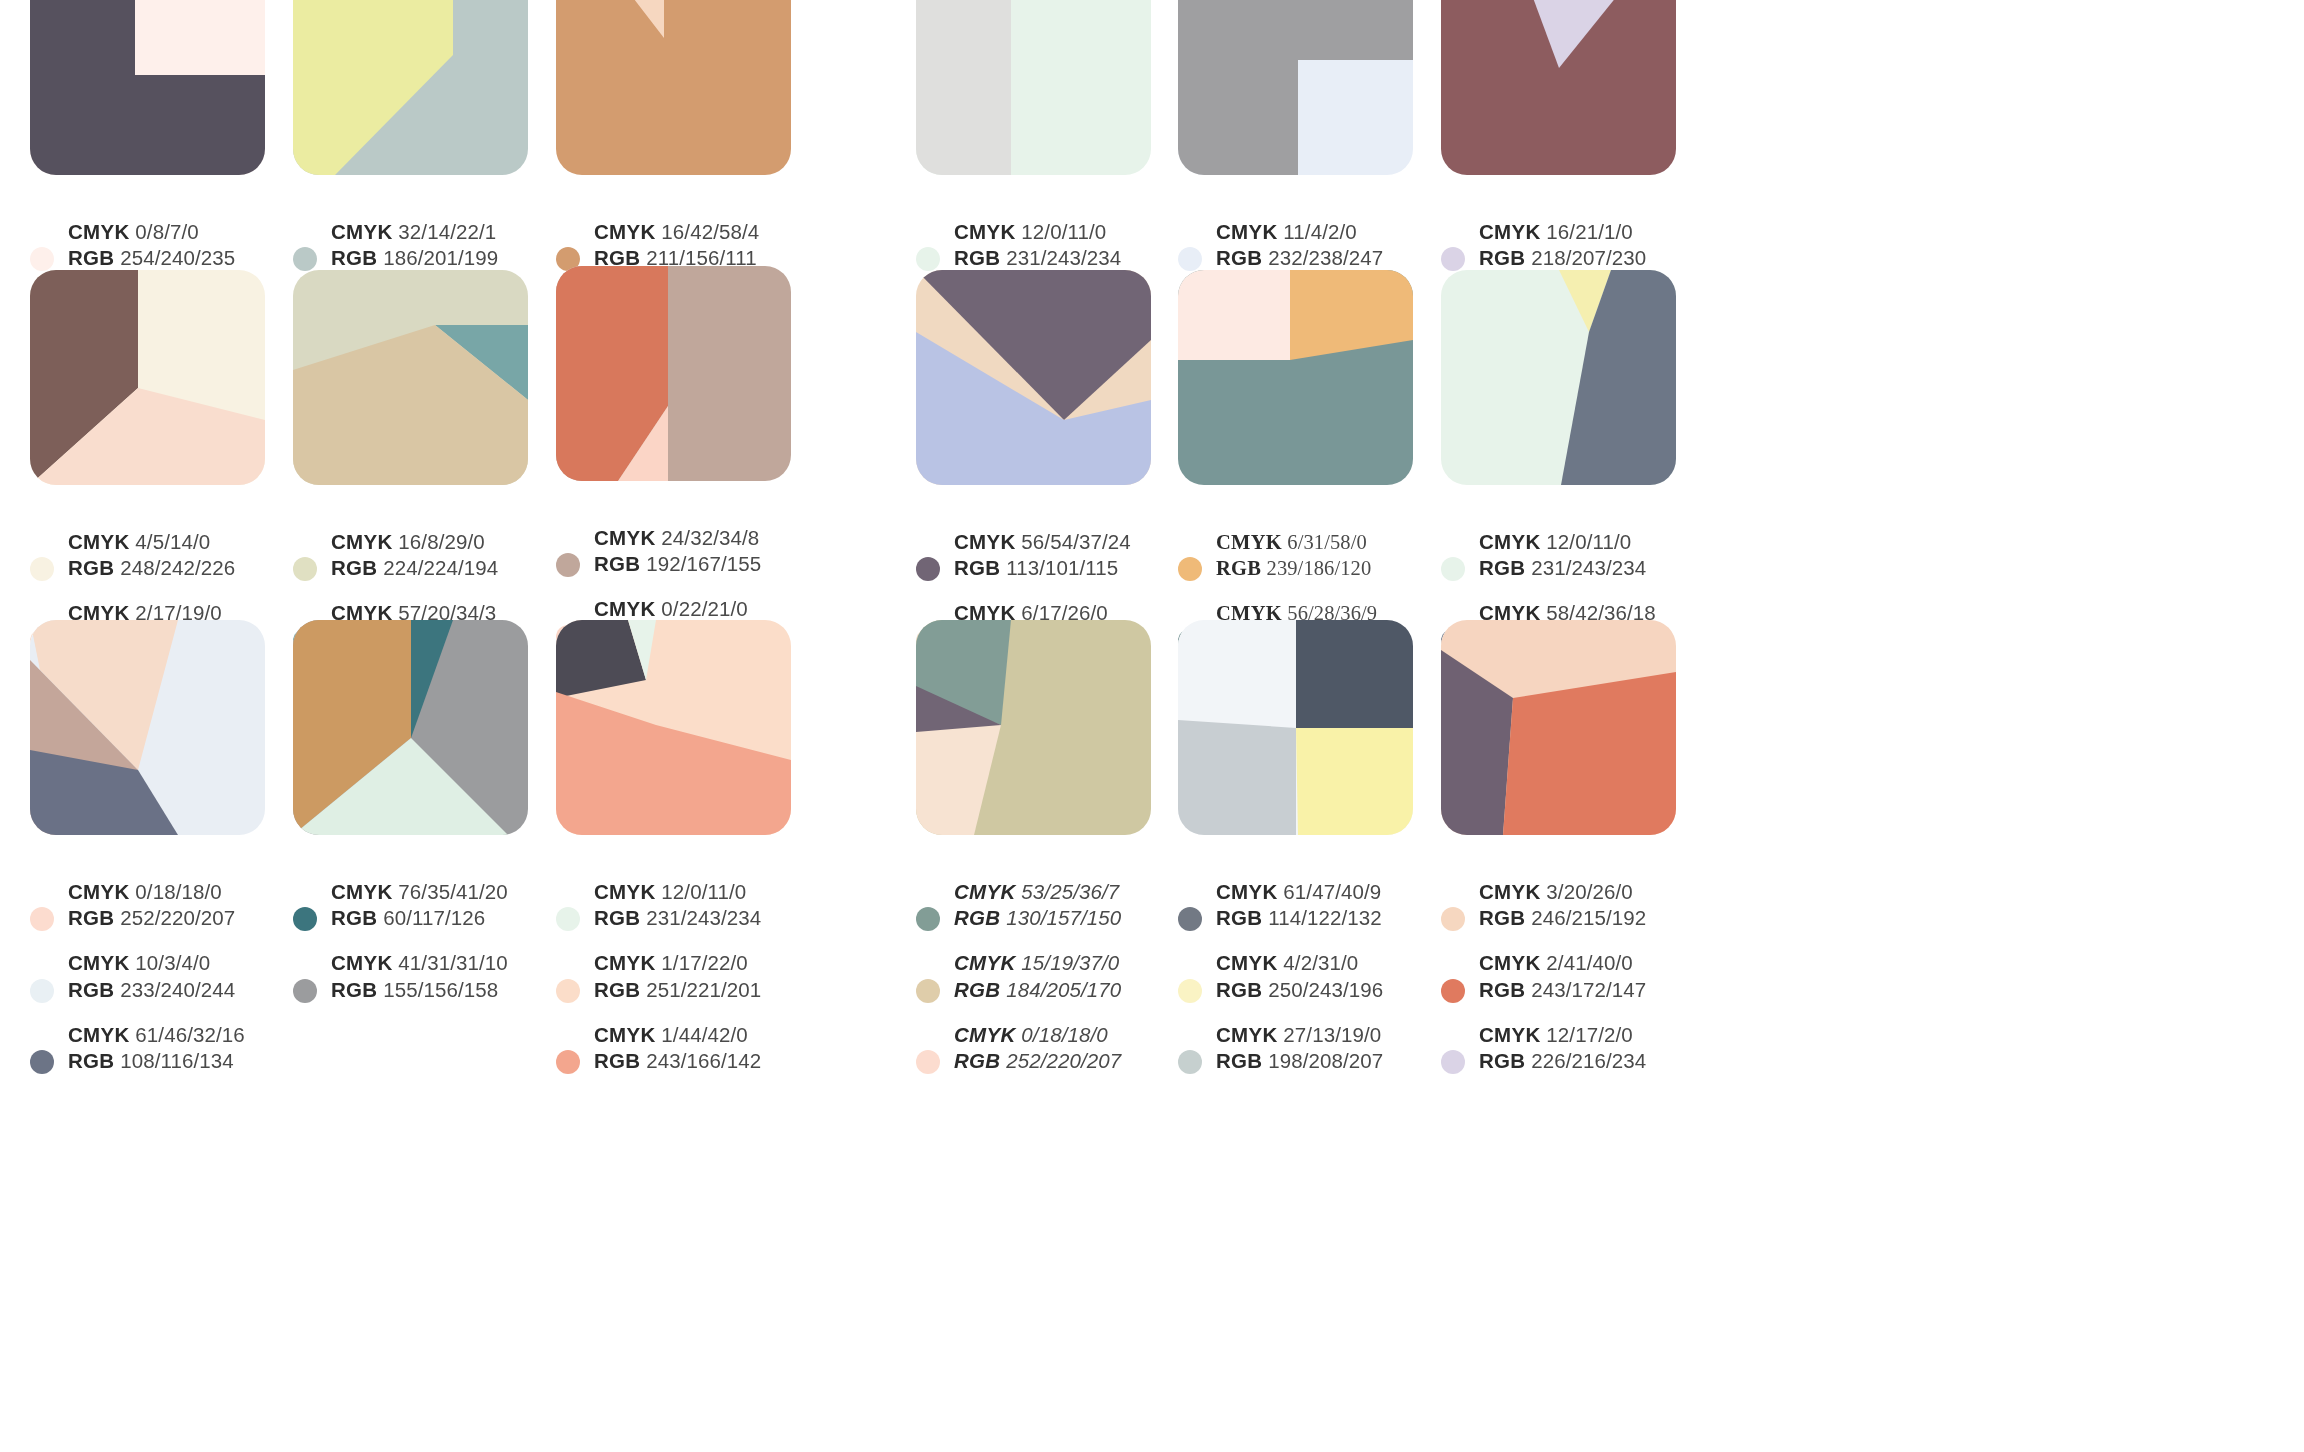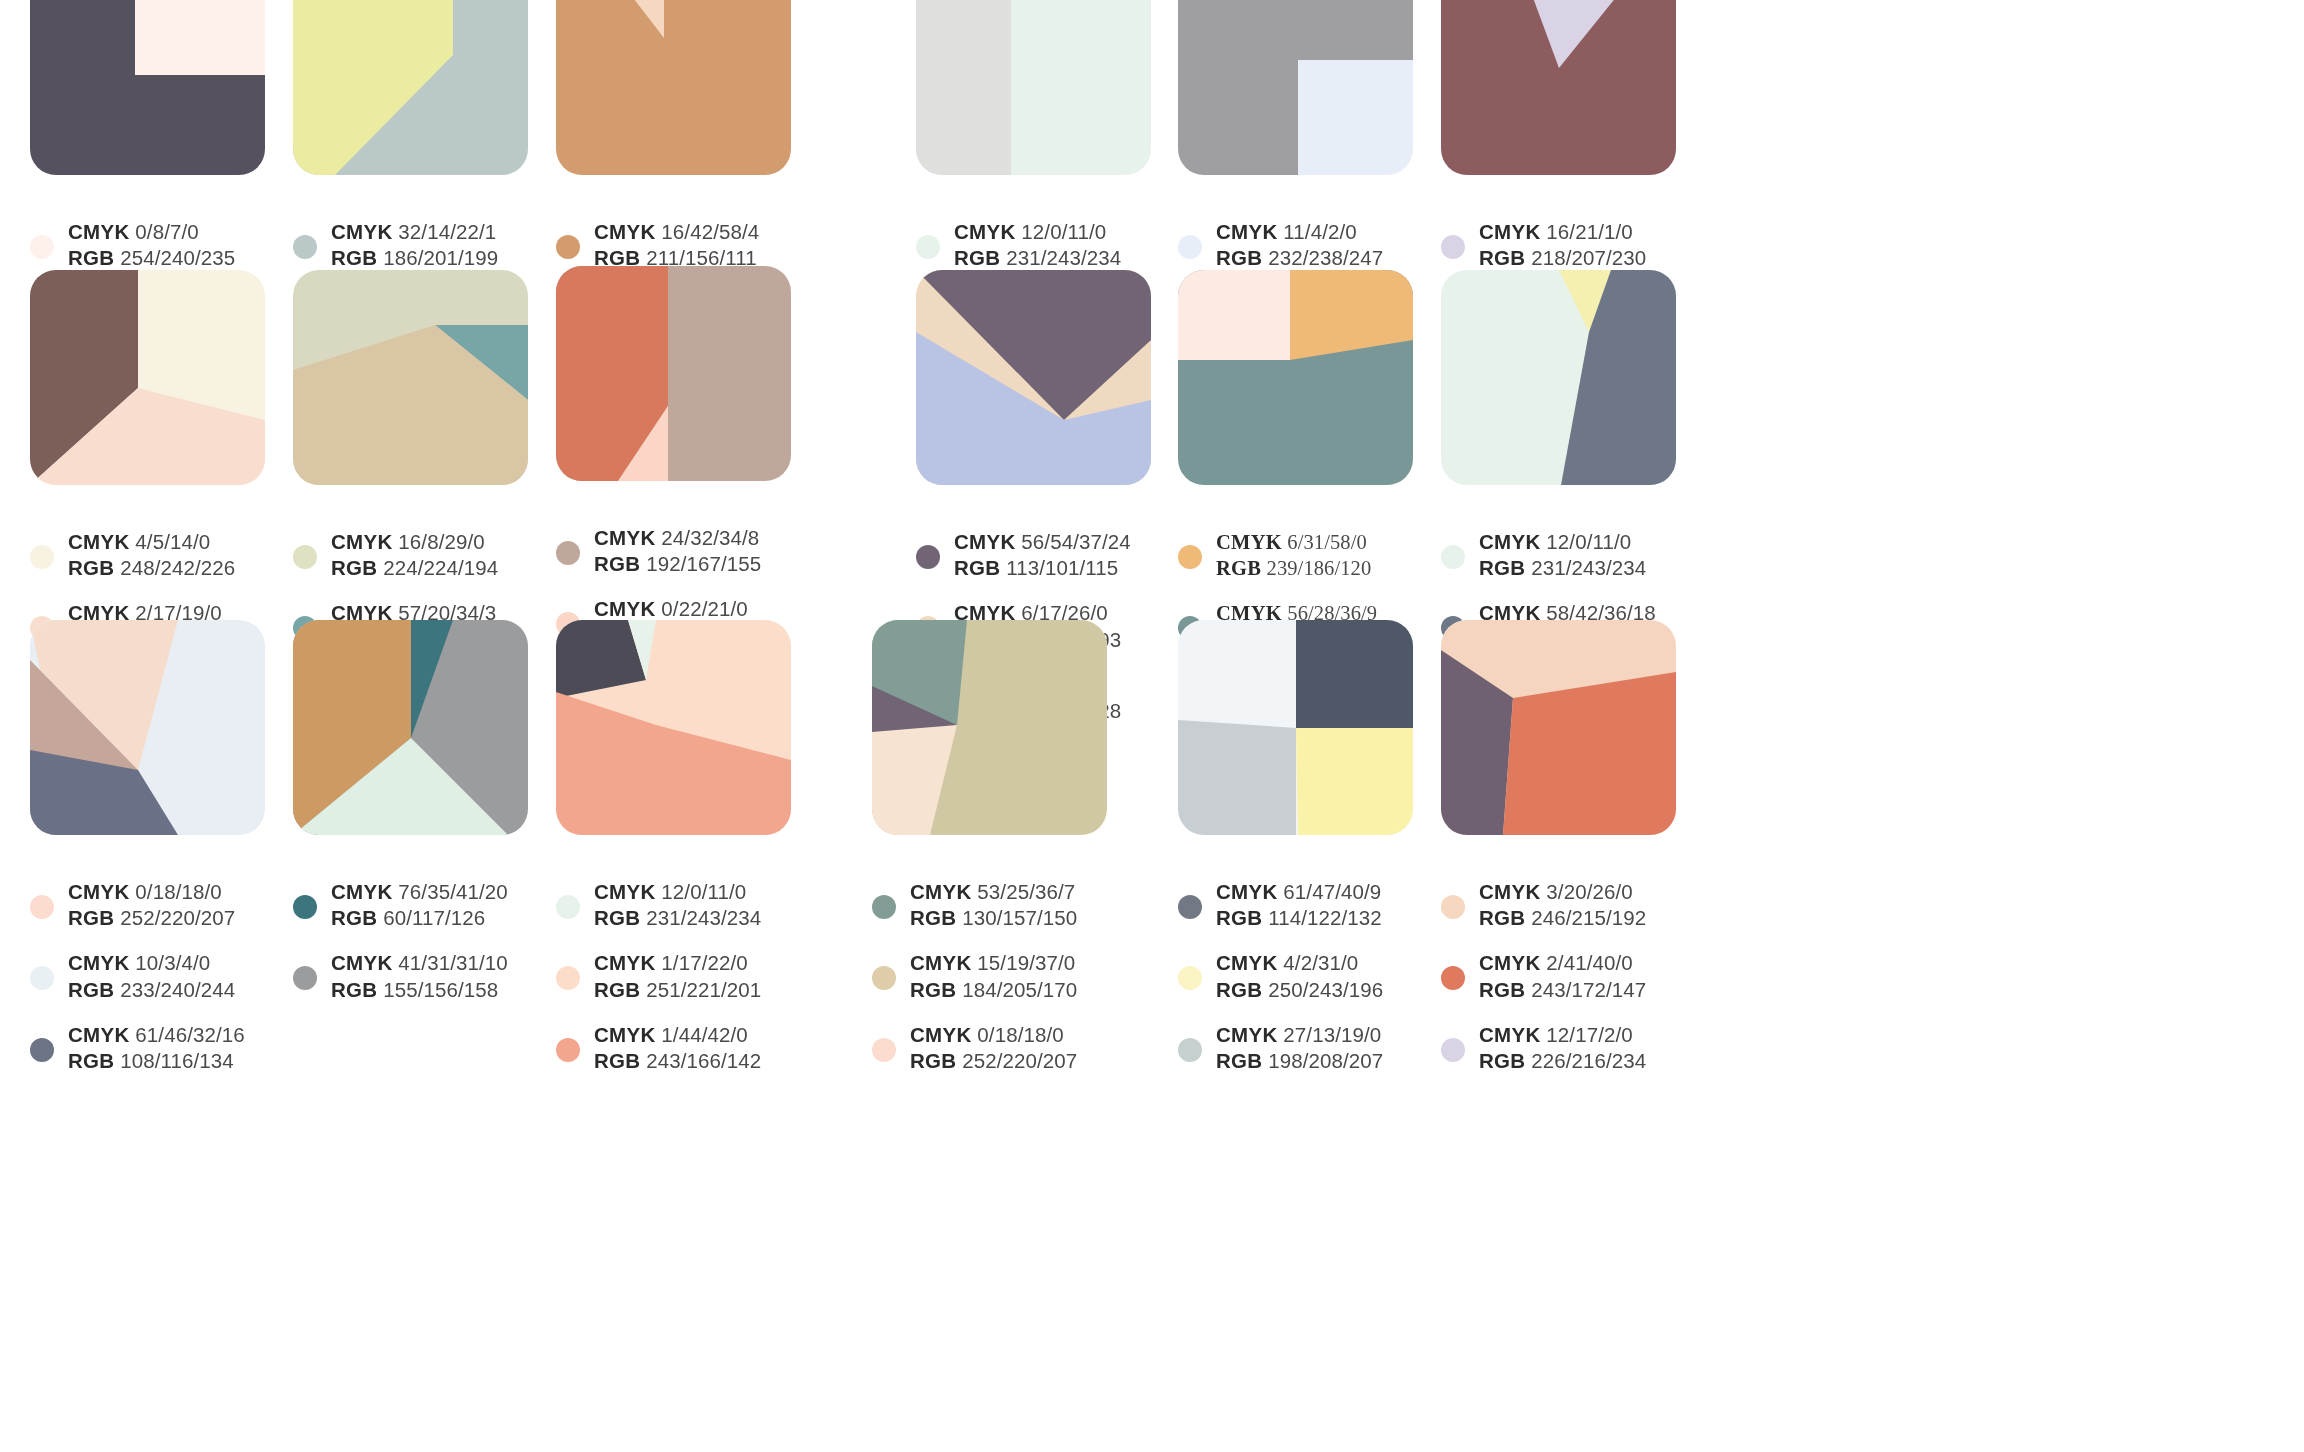--- a/index.html
+++ b/index.html
@@ -27,21 +27,21 @@
   }
   .swatch svg{display:block;width:235px;height:215px;}
   .legend{
     margin-top:44px;
     display:flex;
     flex-direction:column;
     gap:19px;
   }
   .legend-row{
     display:flex;
-    align-items:center;
+    align-items:flex-end;
     gap:14px;
     white-space:nowrap;
   }
   .dot{
     width:24px;height:24px;
     border-radius:50%;
     flex:0 0 24px;
     margin-top:3px;
   }
   .lines{
@@ -477,21 +477,21 @@
         </div>
         <div class="legend-row">
           <span class="dot" style="background: rgb(243, 166, 142);"></span>
           <div class="lines">
             <div class="ln"><b>CMYK</b> <span>1/44/42/0</span></div>
             <div class="ln"><b>RGB</b> <span>243/166/142</span></div>
           </div>
         </div>
       </div>
     </div>
-    <div class="cell" style="left: 872px; top: 620px;">
+    <div class="cell" style="left: 916px; top: 620px; font-style: italic;">
       <div class="swatch">
         <svg viewBox="0 0 235 215">
           <polygon points="0,0 235,0 235,215 0,215" fill="#cfc8a2"></polygon>
           <polygon points="0,0 95,0 85,105 0,72" fill="#829d96"></polygon>
           <polygon points="0,66 85,105 48,150 0,120" fill="#716575"></polygon>
           <polygon points="0,112 85,105 58,215 0,215" fill="#f7e3d2"></polygon>
         </svg>
       </div>
       <div class="legend">
         <div class="legend-row">

